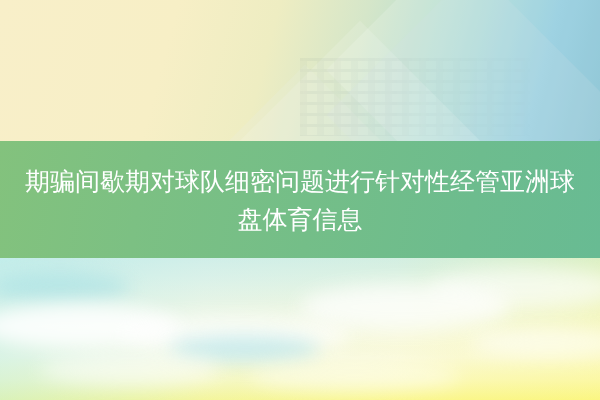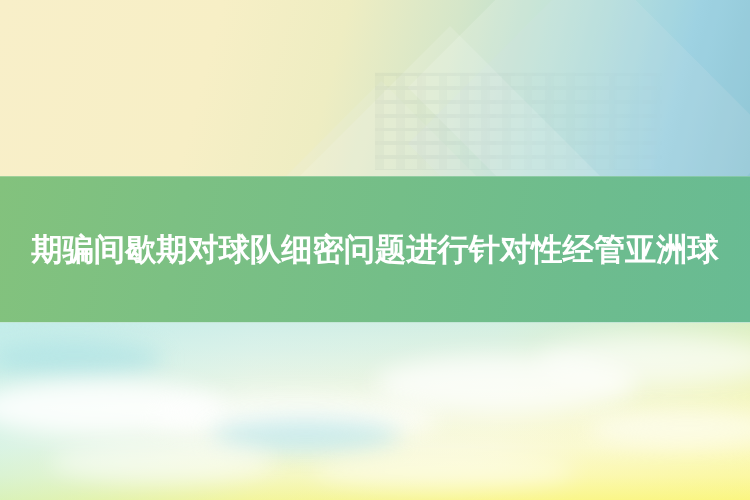--- a/index.html
+++ b/index.html
@@ -110,21 +110,21 @@
     display: flex;
     flex-direction: column;
     align-items: center;
     justify-content: center;
     box-sizing: border-box;
     padding: 0 4px;
   }
   .title-text {
     color: #ffffff;
     font-size: 25px;
-    font-weight: bold;
+    font-weight: normal;
     line-height: 38px;
     text-align: center;
     letter-spacing: 0px;
     white-space: nowrap;
   }
   .title-text.line2 {
     white-space: nowrap;
   }
 
   
@@ -181,20 +181,21 @@
   <div class="top-panel">
     <div class="tri-a"></div>
     <div class="tri-b"></div>
     <div class="tri-c"></div>
     <div class="tri-d"></div>
     <div class="watermark"></div>
   </div>
 
   <div class="title-band">
     <div class="title-text line1">期骗间歇期对球队细密问题进行针对性经管亚洲球</div>
+    <div class="title-text line2">盘体育信息</div>
   </div>
 
   <div class="sky-panel">
     <div class="sky-tint-right"></div>
     <div class="cloud c9"></div>
     <div class="cloud c4"></div>
     <div class="cloud c3"></div>
     <div class="cloud c1"></div>
     <div class="cloud c2"></div>
     <div class="cloud c7"></div>

